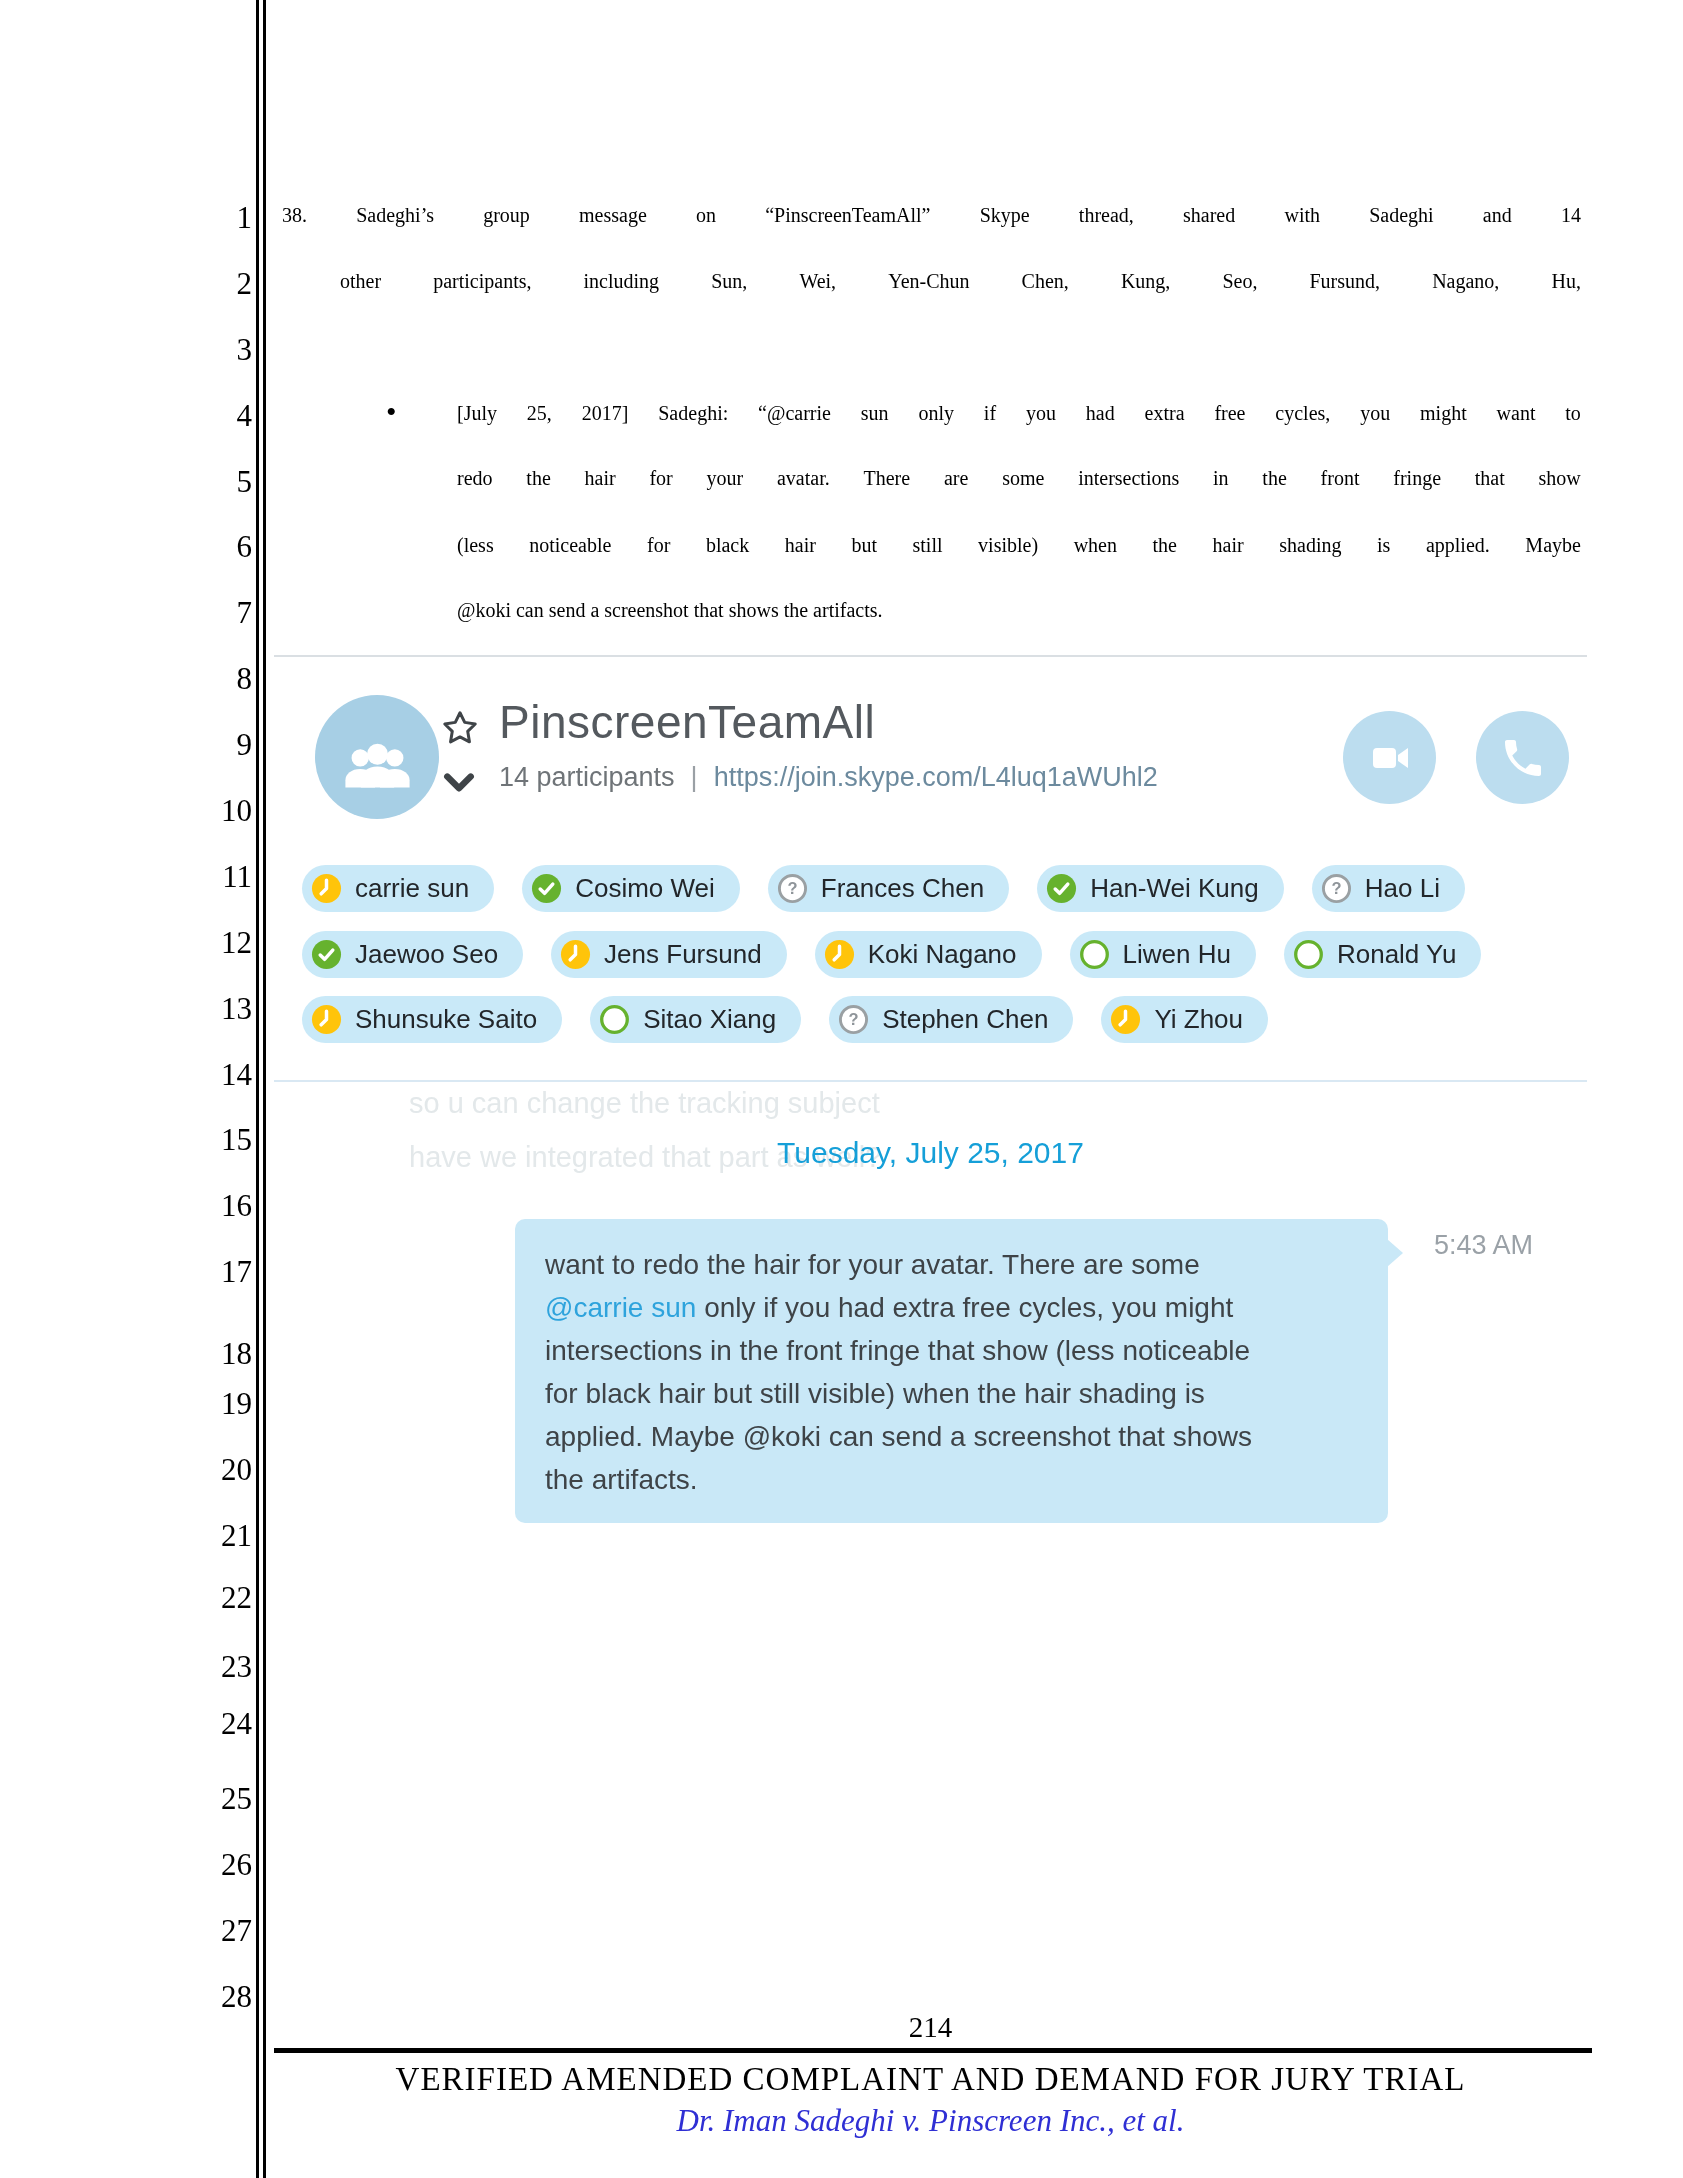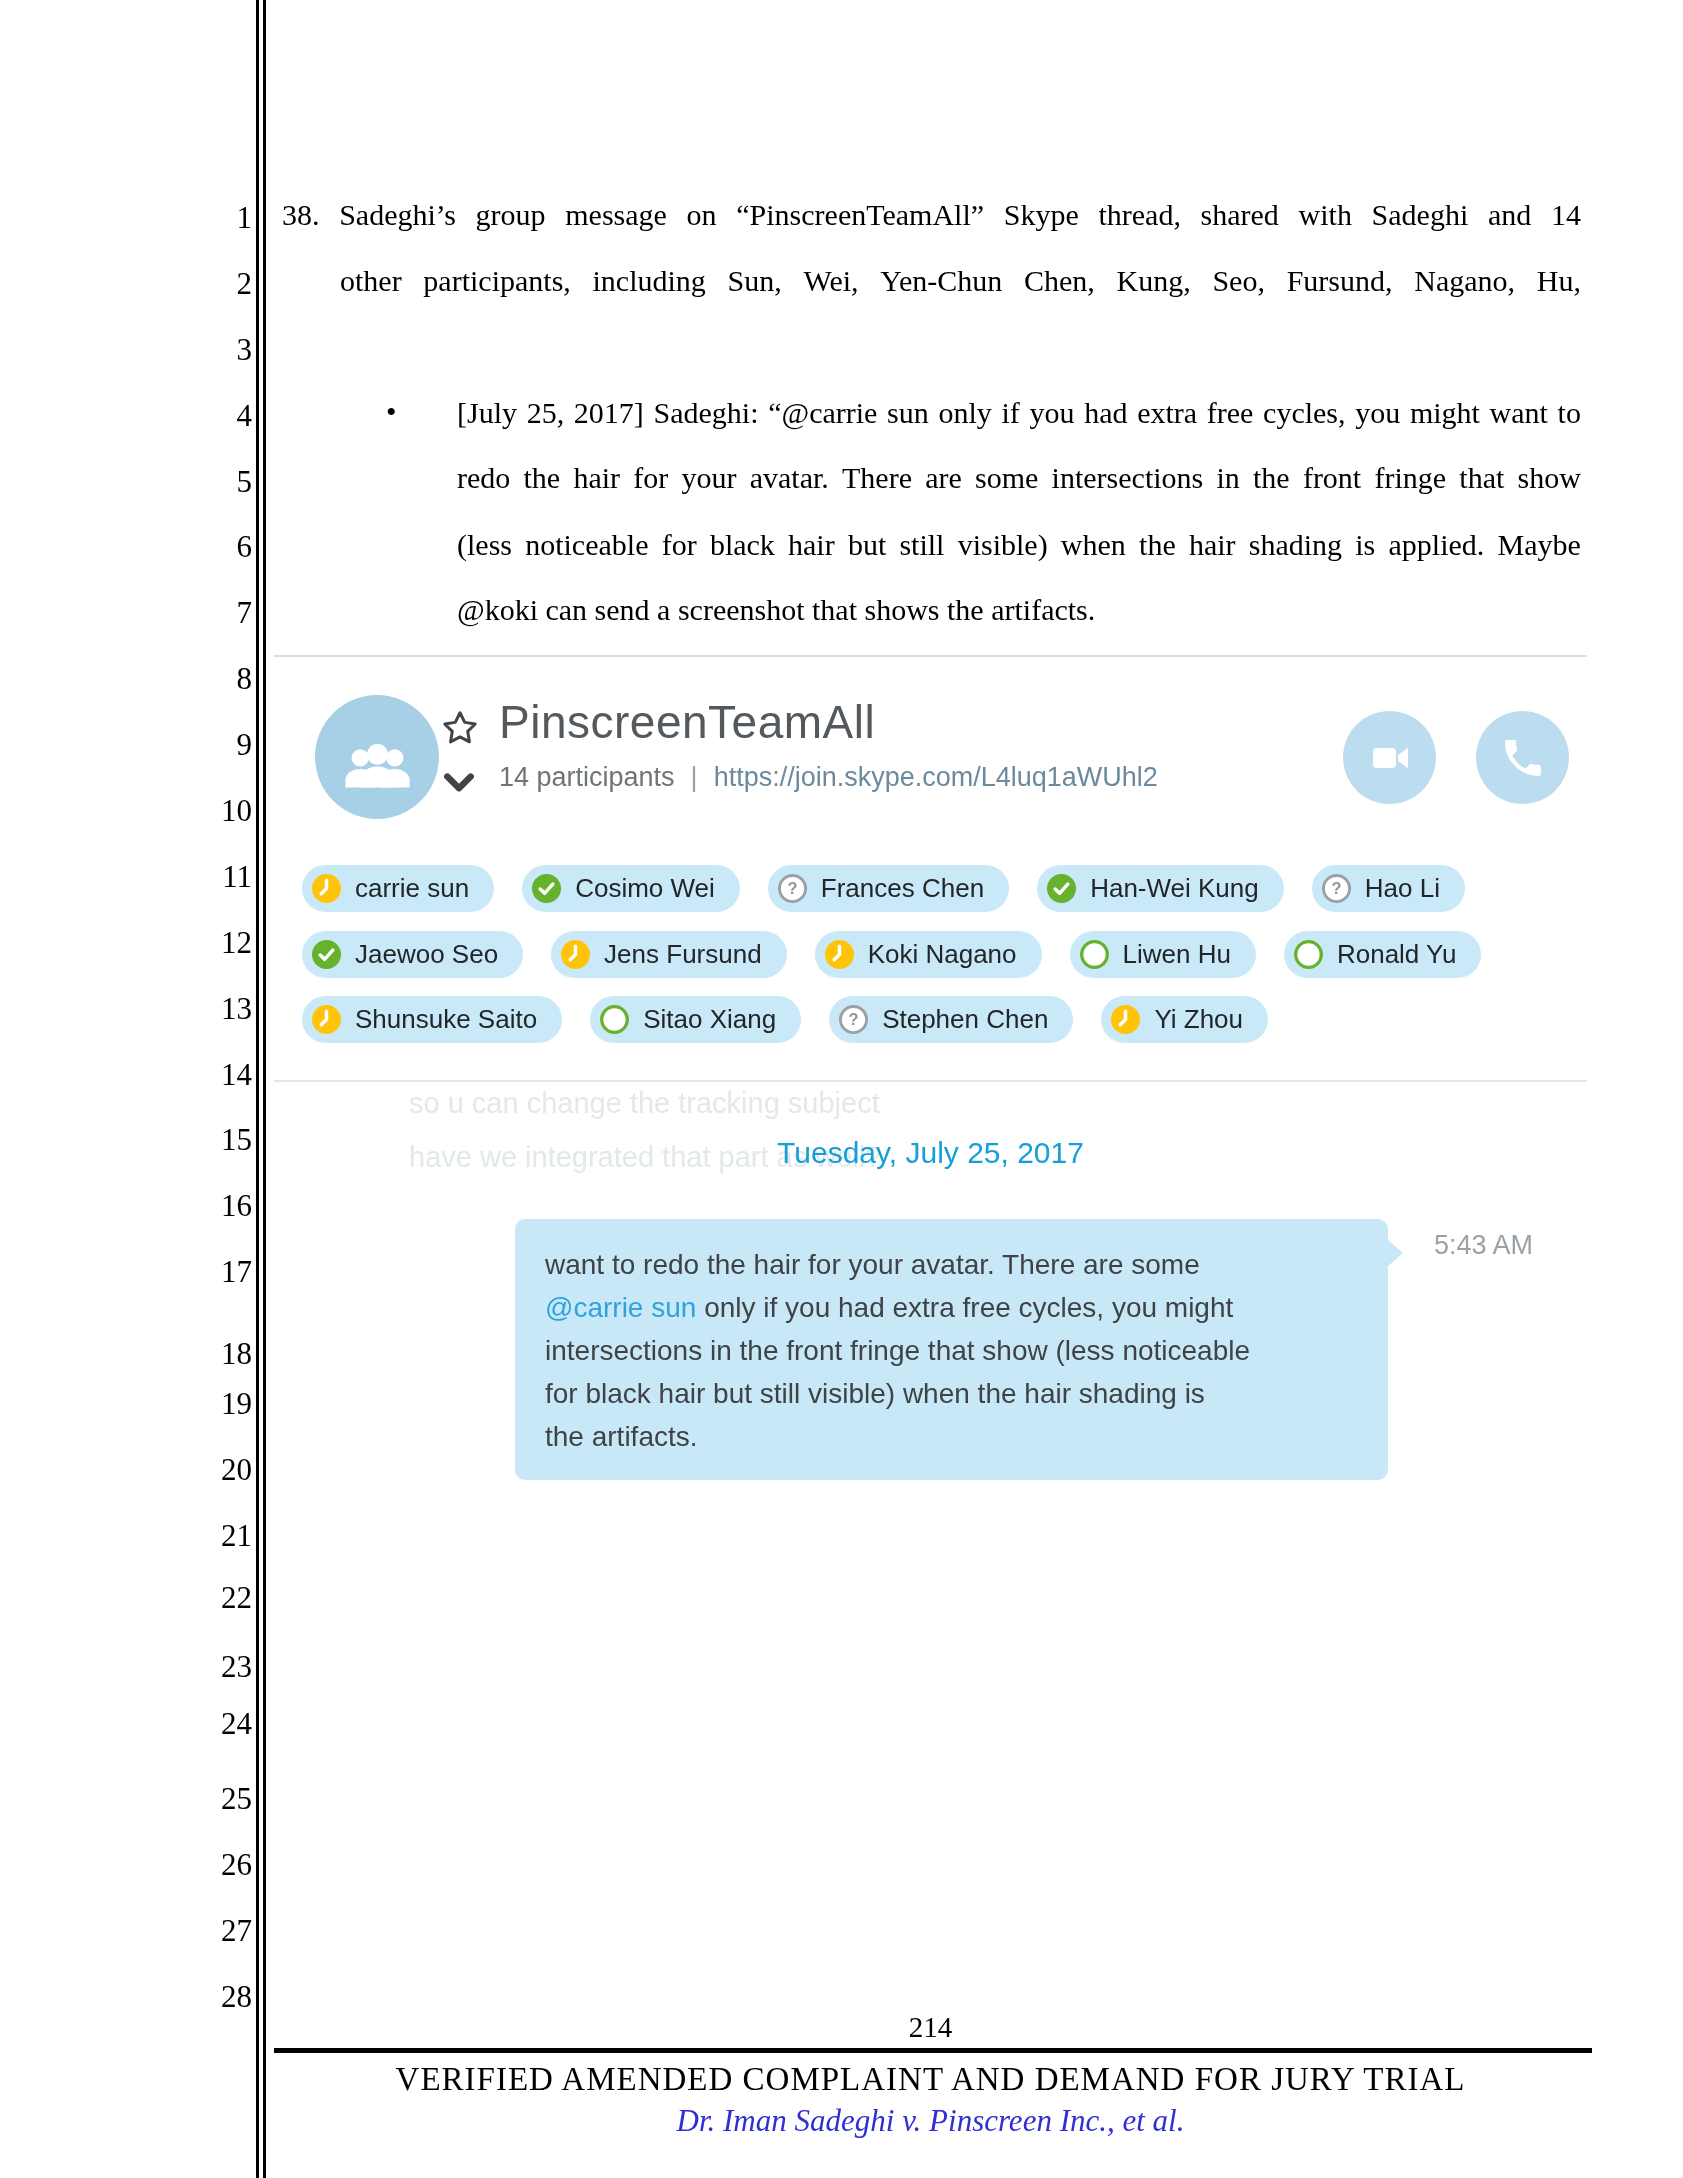--- a/index.html
+++ b/index.html
@@ -8,21 +8,21 @@
         font-family:"Liberation Serif","DejaVu Serif",serif;color:#000;}
 
   
   .line-number{position:absolute;width:59px;text-align:right;right:1431px;
                font-size:31px;line-height:36px;color:#000;}
   .vrule{position:absolute;top:0;height:2178px;background:#000;}
   .vrule-outer{left:256px;width:3px;}
   .vrule-inner{left:263px;width:3px;}
 
   
-  .bodyline{position:absolute;font-size:30px;line-height:40px;white-space:nowrap;}
+  .bodyline{position:absolute;font-size:20px;line-height:40px;white-space:nowrap;}
   .jline{display:flex;justify-content:space-between;}
   .l1{left:282px;top:195px;width:1299px;}
   .l2{left:340px;top:261px;width:1241px;}
   .l3{left:340px;top:327px;}
   .l4{left:457px;top:393px;width:1124px;}
   .l5{left:457px;top:458px;width:1124px;}
   .l6{left:457px;top:525px;width:1124px;}
   .l7{left:457px;top:590px;}
   .bullet{position:absolute;left:386px;top:395px;font-size:30px;}
 
@@ -386,20 +386,21 @@
   <div class="ghost g2">have we integrated that part as well?</div>
   <div class="date-divider">Tuesday, July 25, 2017</div>
 
   <div class="bubble">
     <div class="tail"></div>
     <div id="bubble-lines">
         <div class="msg-line"><span>want to redo the hair for your avatar. There are some</span></div>
         <div class="msg-line"><span class="mention">@carrie sun</span><span> only if you had extra free cycles, you might</span></div>
         <div class="msg-line"><span>intersections in the front fringe that show (less noticeable</span></div>
         <div class="msg-line"><span>for black hair but still visible) when the hair shading is</span></div>
+        <div class="msg-line"><span>applied. Maybe @koki can send a screenshot that shows</span></div>
         <div class="msg-line"><span>the artifacts.</span></div>
       </div>
   </div>
   <div class="timestamp">5:43 AM</div>
 
   <div class="pageno">214</div>
   <div class="footer-rule"></div>
   <div class="footer-title">VERIFIED AMENDED COMPLAINT AND DEMAND FOR JURY TRIAL</div>
   <div class="footer-caption">Dr. Iman Sadeghi v. Pinscreen Inc., et al.</div>
 

